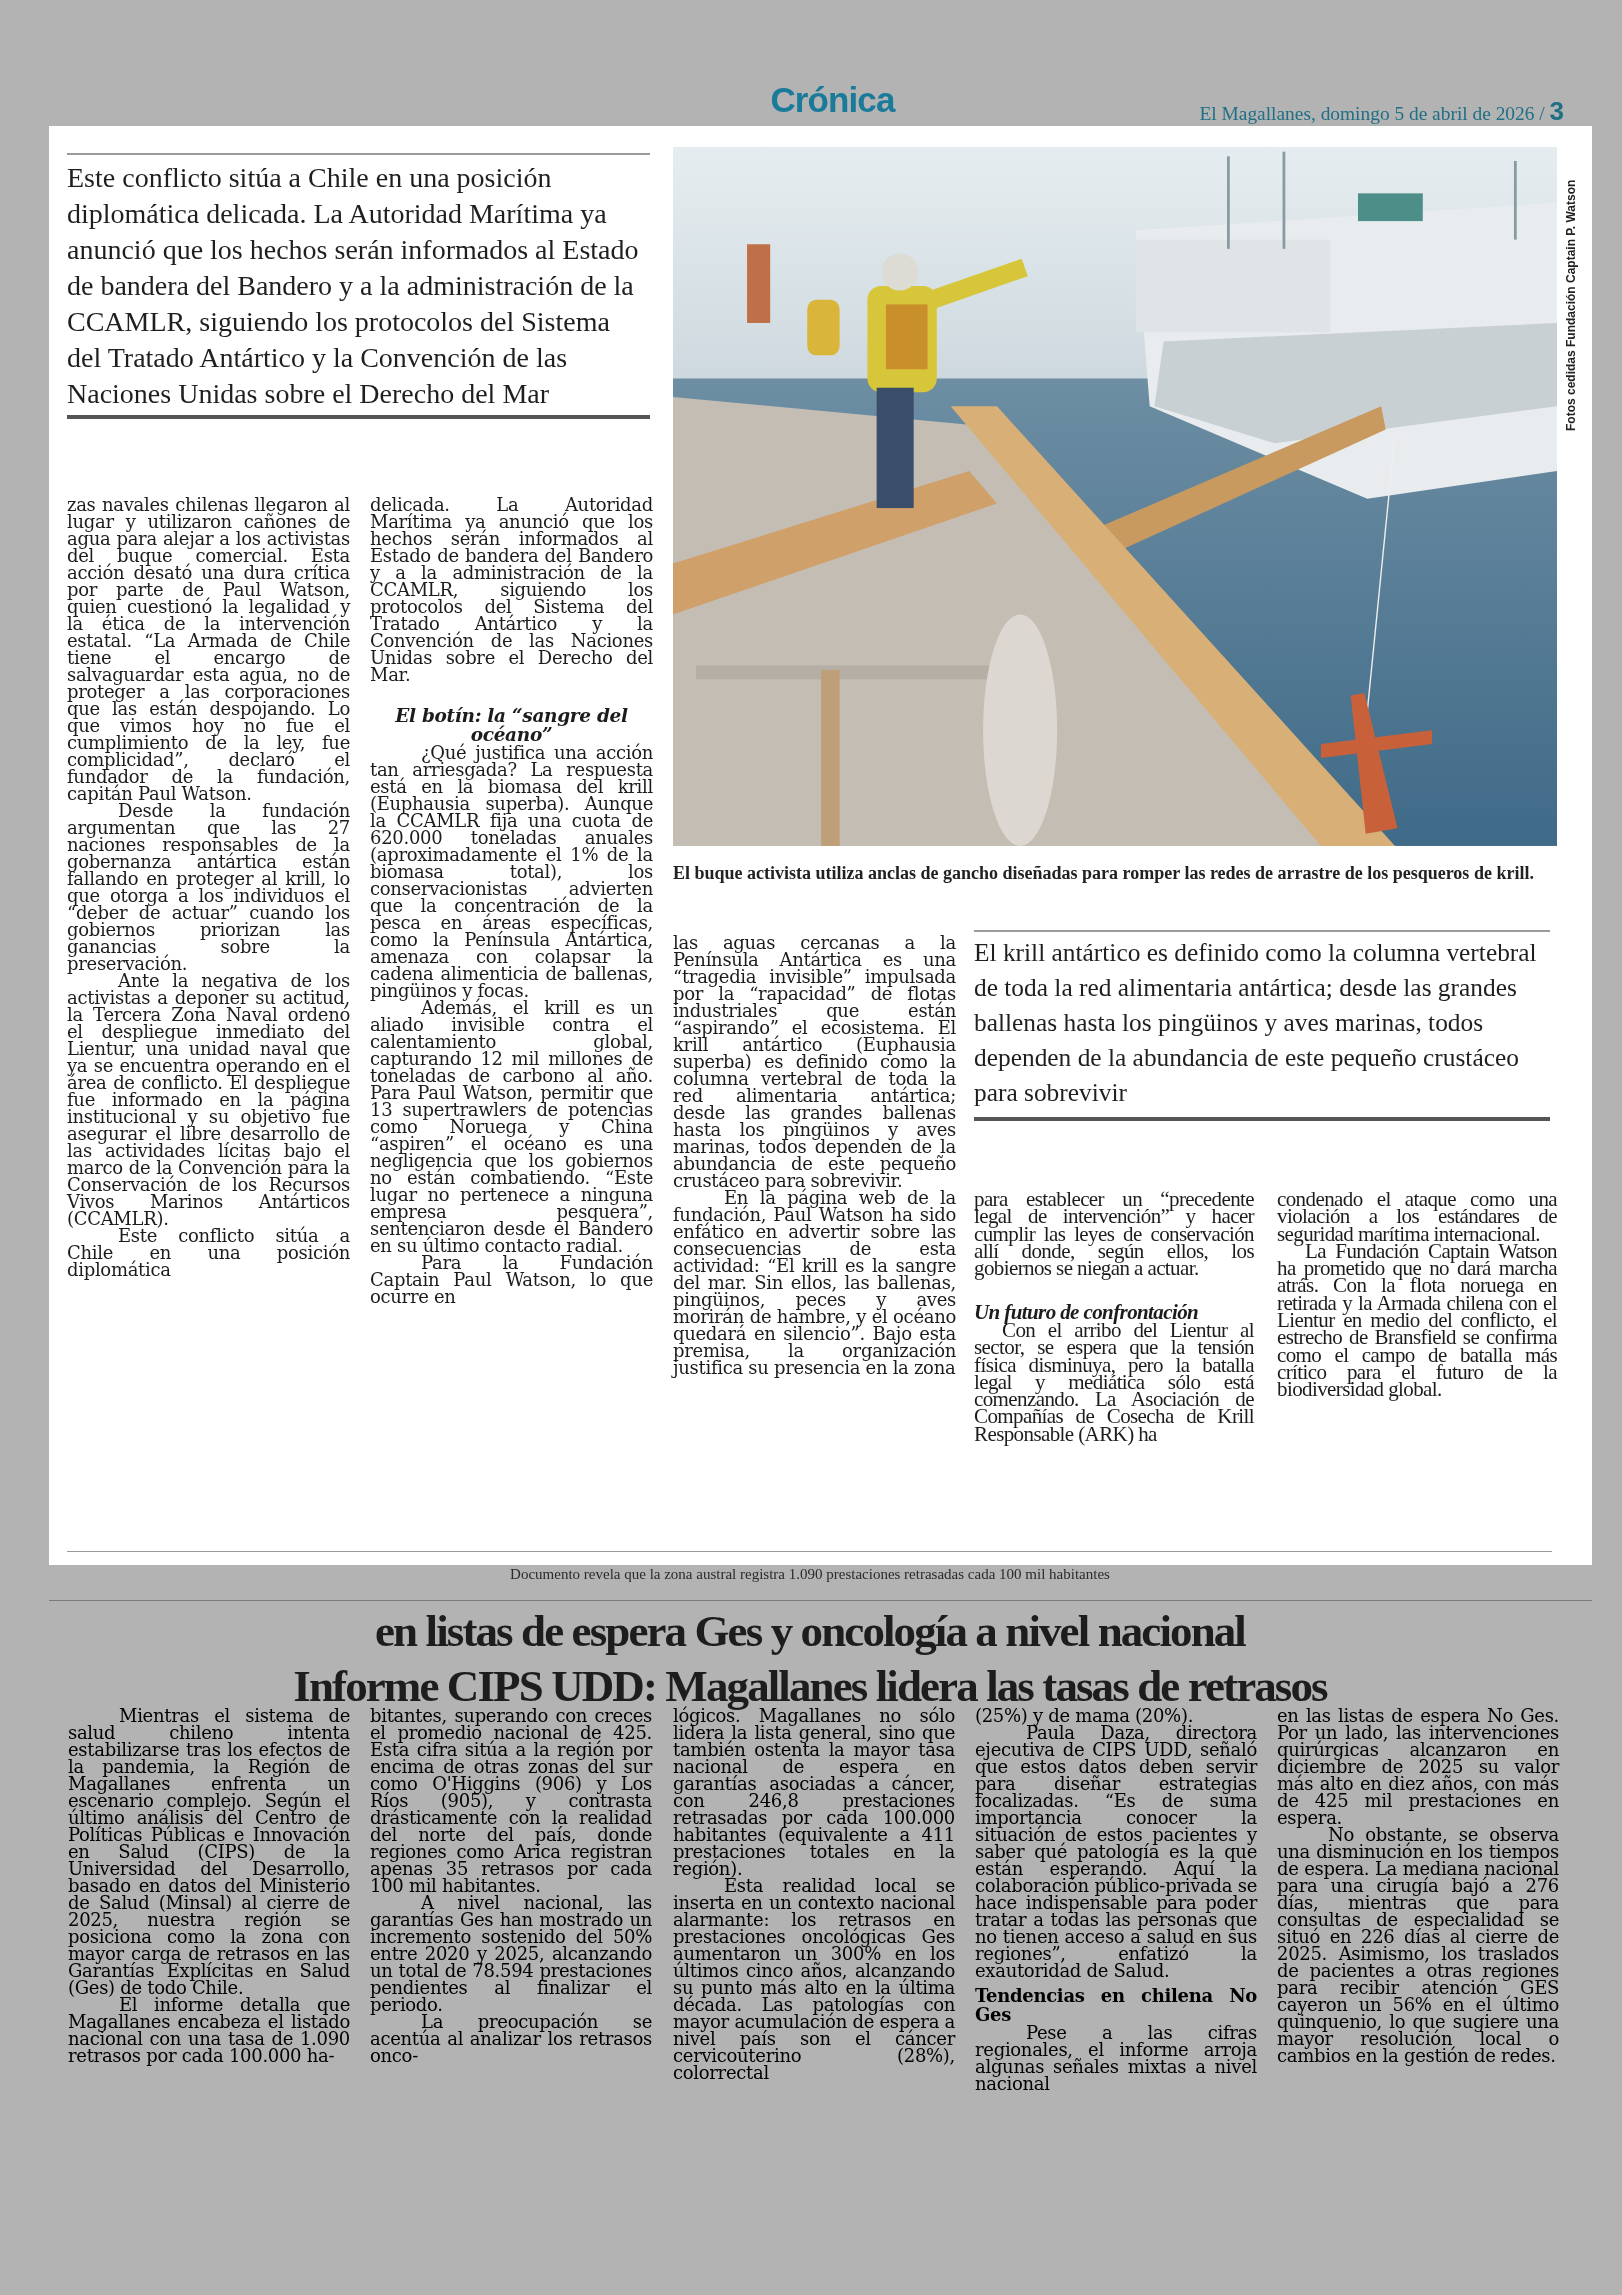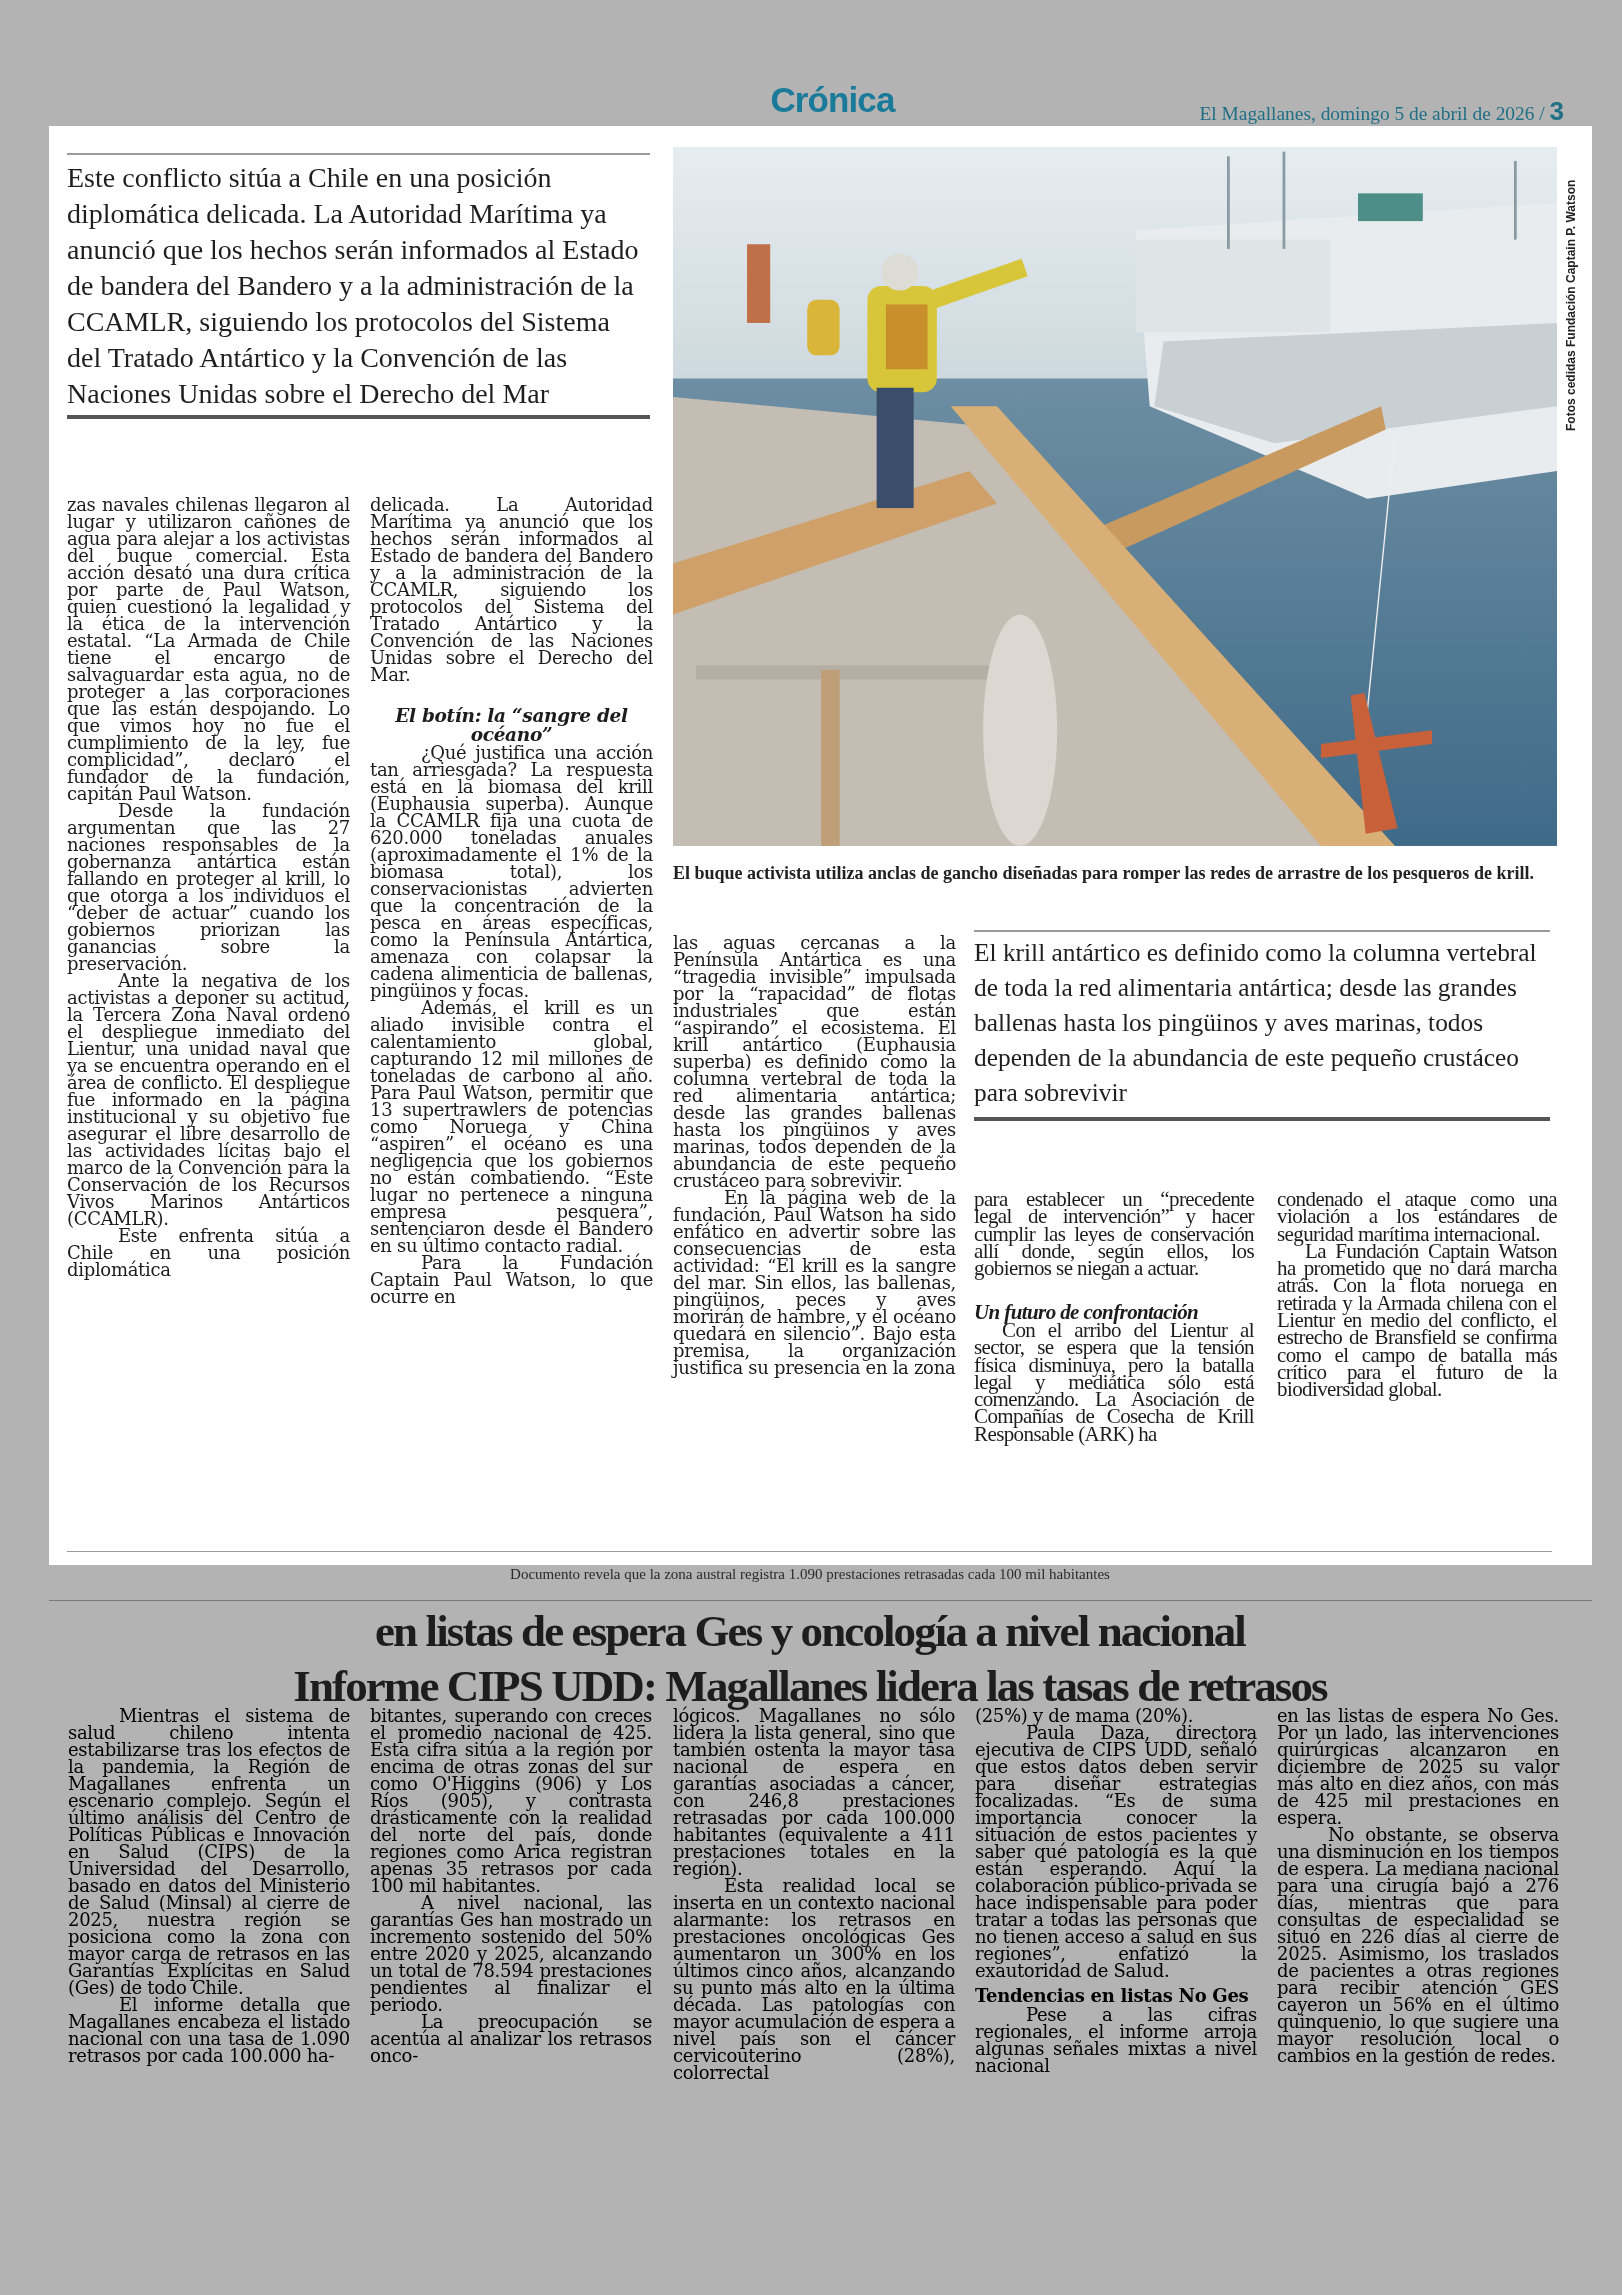--- a/index.html
+++ b/index.html
@@ -102,21 +102,21 @@
 </div>
 <div class="abs credit">
   <span>Fotos cedidas Fundación Captain P. Watson</span>
 </div>
 <div class="abs caption">El buque activista utiliza anclas de gancho diseñadas para romper las redes de arrastre de los pesqueros de krill.</div>
 
 <div class="abs col" style="left:67px; top:496px; width:283px;">
   <p>zas navales chilenas llegaron al lugar y utilizaron cañones de agua para alejar a los activistas del buque comercial. Esta acción desató una dura crítica por parte de Paul Watson, quien cuestionó la legalidad y la ética de la intervención estatal. “La Armada de Chile tiene el encargo de salvaguardar esta agua, no de proteger a las corporaciones que las están despojando. Lo que vimos hoy no fue el cumplimiento de la ley, fue complicidad”, declaró el fundador de la fundación, capitán Paul Watson.</p>
   <p class="ind">Desde la fundación argumentan que las 27 naciones responsables de la gobernanza antártica están fallando en proteger al krill, lo que otorga a los individuos el “deber de actuar” cuando los gobiernos priorizan las ganancias sobre la preservación.</p>
   <p class="ind">Ante la negativa de los activistas a deponer su actitud, la Tercera Zona Naval ordenó el despliegue inmediato del Lientur, una unidad naval que ya se encuentra operando en el área de conflicto. El despliegue fue informado en la página institucional y su objetivo fue asegurar el libre desarrollo de las actividades lícitas bajo el marco de la Convención para la Conservación de los Recursos Vivos Marinos Antárticos (CCAMLR).</p>
-  <p class="ind">Este enfrenta sitúa a Chile en una posición diplomática</p>
+  <p class="ind">Este conflicto sitúa a Chile en una posición diplomática</p>
 </div>
 
 <div class="abs col" style="left:370px; top:496px; width:283px;">
   <p>delicada. La Autoridad Marítima ya anunció que los hechos serán informados al Estado de bandera del Bandero y a la administración de la CCAMLR, siguiendo los protocolos del Sistema del Tratado Antártico y la Convención de las Naciones Unidas sobre el Derecho del Mar.</p>
   <h3 style="margin-top:24px;">El botín: la “sangre del océano”</h3>
   <p class="ind">¿Qué justifica una acción tan arriesgada? La respuesta está en la biomasa del krill (Euphausia superba). Aunque la CCAMLR fija una cuota de 620.000 toneladas anuales (aproximadamente el 1% de la biomasa total), los conservacionistas advierten que la concentración de la pesca en áreas específicas, como la Península Antártica, amenaza con colapsar la cadena alimenticia de ballenas, pingüinos y focas.</p>
   <p class="ind">Además, el krill es un aliado invisible contra el calentamiento global, capturando 12 mil millones de toneladas de carbono al año. Para Paul Watson, permitir que 13 supertrawlers de potencias como Noruega y China “aspiren” el océano es una negligencia que los gobiernos no están combatiendo. “Este lugar no pertenece a ninguna empresa pesquera”, sentenciaron desde el Bandero en su último contacto radial.</p>
   <p class="ind">Para la Fundación Captain Paul Watson, lo que ocurre en</p>
 </div>
 
@@ -158,20 +158,20 @@
   <p class="ind">A nivel nacional, las garantías Ges han mostrado un incremento sostenido del 50% entre 2020 y 2025, alcanzando un total de 78.594 prestaciones pendientes al finalizar el periodo.</p>
   <p class="ind">La preocupación se acentúa al analizar los retrasos onco-</p>
 </div>
 <div class="abs bcol" style="left:673px; top:1707px; width:282px;">
   <p>lógicos. Magallanes no sólo lidera la lista general, sino que también ostenta la mayor tasa nacional de espera en garantías asociadas a cáncer, con 246,8 prestaciones retrasadas por cada 100.000 habitantes (equivalente a 411 prestaciones totales en la región).</p>
   <p class="ind">Esta realidad local se inserta en un contexto nacional alarmante: los retrasos en prestaciones oncológicas Ges aumentaron un 300% en los últimos cinco años, alcanzando su punto más alto en la última década. Las patologías con mayor acumulación de espera a nivel país son el cáncer cervicouterino (28%), colorrectal</p>
 </div>
 <div class="abs bcol" style="left:975px; top:1707px; width:282px;">
   <p>(25%) y de mama (20%).</p>
   <p class="ind">Paula Daza, directora ejecutiva de CIPS UDD, señaló que estos datos deben servir para diseñar estrategias focalizadas. “Es de suma importancia conocer la situación de estos pacientes y saber qué patología es la que están esperando. Aquí la colaboración público-privada se hace indispensable para poder tratar a todas las personas que no tienen acceso a salud en sus regiones”, enfatizó la exautoridad de Salud.</p>
-  <h3>Tendencias en listas No Ges</h3>
+  <h3>Tendencias en chilena No Ges</h3>
   <p class="ind">Pese a las cifras regionales, el informe arroja algunas señales mixtas a nivel nacional</p>
 </div>
 <div class="abs bcol" style="left:1277px; top:1707px; width:282px;">
   <p>en las listas de espera No Ges. Por un lado, las intervenciones quirúrgicas alcanzaron en diciembre de 2025 su valor más alto en diez años, con más de 425 mil prestaciones en espera.</p>
   <p class="ind">No obstante, se observa una disminución en los tiempos de espera. La mediana nacional para una cirugía bajó a 276 días, mientras que para consultas de especialidad se situó en 226 días al cierre de 2025. Asimismo, los traslados de pacientes a otras regiones para recibir atención GES cayeron un 56% en el último quinquenio, lo que sugiere una mayor resolución local o cambios en la gestión de redes.</p>
 </div>
 
 
 </body></html>

